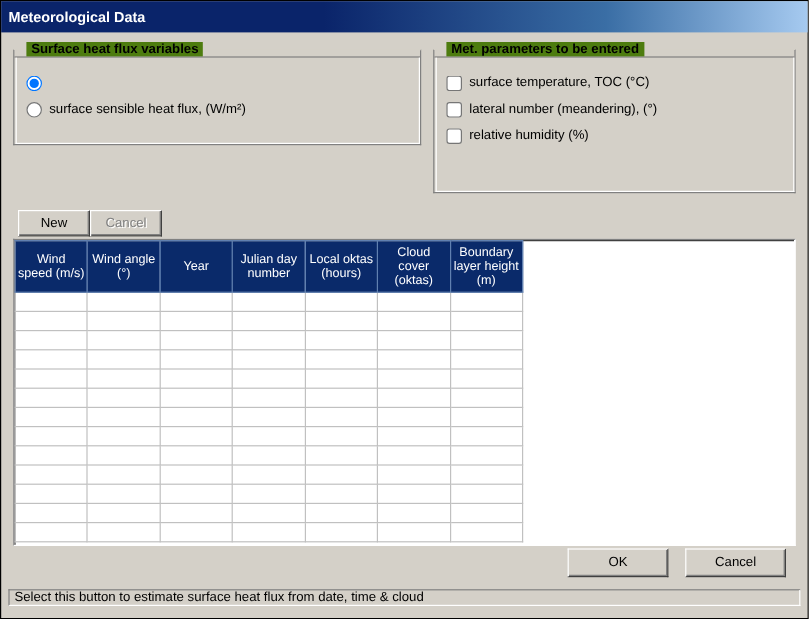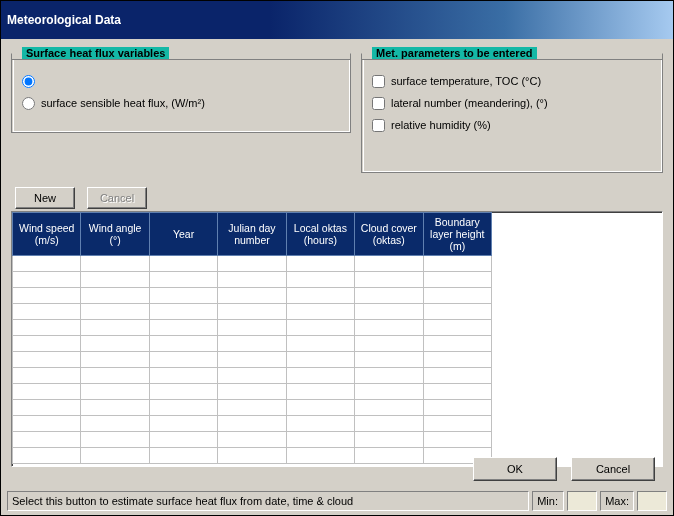--- a/index.html
+++ b/index.html
@@ -14,21 +14,21 @@
   }
   .window {
     width: 674px;
     height: 516px;
     border: 1px solid #000;
     display: flex;
     flex-direction: column;
     background: #d4d0c8;
   }
   .titlebar {
-    height: 38px;
+    height: 26px;
     background: linear-gradient(to right, #0a246a 0%, #0a246a 40%, #3a6ea5 75%, #a6caf0 100%);
     color: #fff;
     font-weight: bold;
     font-size: 12px;
     display: flex;
     align-items: center;
     padding: 0 6px;
     text-align: center;
   }
   .client {
@@ -58,21 +58,21 @@
     content: "";
     position: absolute;
     top: 1px; left: 1px; right: 0; bottom: 0;
     border: 1px solid #fff;
     border-top: none;
     pointer-events: none;
   }
   legend {
     font-weight: bold;
     padding: 0 4px;
-    background: #14b8a6;
+    background: #4d7c0f;
     position: relative;
     z-index: 2;
   }
   .fs-surface {
     flex: 0 0 340px;
     height: 86px;
   }
   .fs-met {
     flex: 1;
     height: 126px;
@@ -92,21 +92,21 @@
     padding: 0 1px;
   }
   input[type=radio], input[type=checkbox] {
     margin: 0;
     width: 13px; height: 13px;
   }
   .btnbar {
     margin-top: 14px;
     margin-left: 4px;
     display: flex;
-    gap: 12px;
+    gap: 0;
   }
   .btn {
     min-width: 60px;
     height: 22px;
     font-family: inherit;
     font-size: 11px;
     background: #d4d0c8;
     border: 1px solid;
     border-color: #fff #404040 #404040 #fff;
     box-shadow: inset -1px -1px 0 #808080, inset 1px 1px 0 #d4d0c8;
@@ -122,21 +122,21 @@
     margin-top: 2px;
     border: 1px solid;
     border-color: #808080 #fff #fff #808080;
     box-shadow: inset 1px 1px 0 #404040;
     background: #fff;
     height: 256px;
     overflow: hidden;
   }
   table {
     border-collapse: collapse;
-    width: 480px;
+    width: 424px;
     table-layout: fixed;
   }
   thead th {
     background: #0a2a6a;
     color: #fff;
     font-weight: normal;
     font-size: 10.5px;
     text-align: center;
     padding: 3px 2px;
     border: 1px solid #6080b0;
@@ -158,21 +158,22 @@
   }
   .dlg-buttons .btn {
     min-width: 84px;
     height: 24px;
   }
   .statusbar {
     position: absolute;
     left: 6px; right: 6px; bottom: 4px;
     height: 20px;
     display: flex;
-    gap: 3px;
+    gap: 17px;
+    flex-direction: column;
   }
   .status-cell {
     border: 1px solid;
     border-color: #808080 #fff #fff #808080;
     background: #d4d0c8;
     display: flex;
     align-items: center;
     padding: 0 4px;
     font-size: 11px;
     white-space: nowrap;

